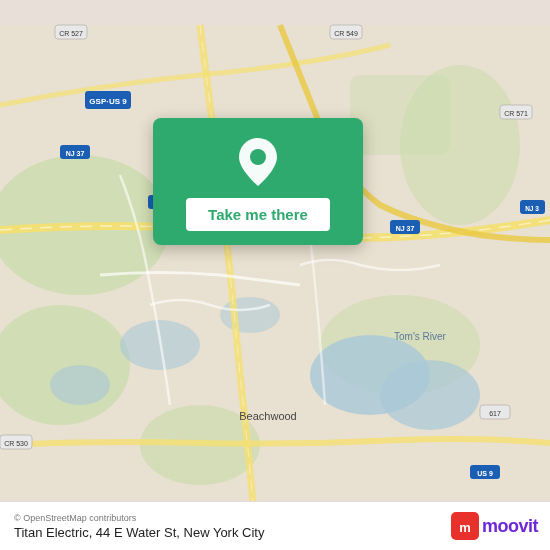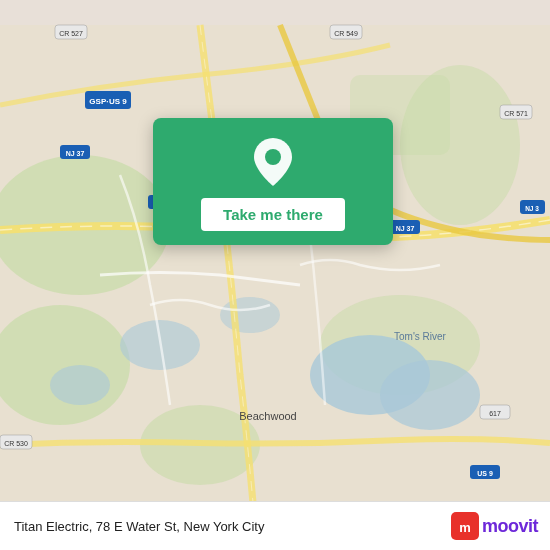--- a/index.html
+++ b/index.html
@@ -25,21 +25,21 @@
       position: absolute;
       top: 0; left: 0;
       width: 100%; height: 100%;
     }
 
     
     #location-card {
       position: absolute;
       top: 118px;
       left: 153px;
-      width: 240px;
+      width: 210px;
       background: #2eaa6e;
       border-radius: 8px;
       display: flex;
       flex-direction: column;
       align-items: center;
       padding: 18px 20px 14px;
       box-shadow: 0 4px 16px rgba(0,0,0,0.25);
     }
 
     #pin-icon {
@@ -191,21 +191,22 @@
     <svg id="pin-icon" viewBox="0 0 44 52" xmlns="http://www.w3.org/2000/svg">
       <path d="M22 2 C11.5 2 3 10.5 3 21 C3 34 22 50 22 50 C22 50 41 34 41 21 C41 10.5 32.5 2 22 2Z" fill="white" opacity="0.95"></path>
       <circle cx="22" cy="21" r="8" fill="#2eaa6e"></circle>
     </svg>
 
     <button id="take-me-there-btn">Take me there</button>
   </div>
 
   <div id="bottom-bar">
     <div id="bottom-left">
-      <span id="location-name">Titan Electric, 78 E Water St, New York City</span>
+      <span id="osm-credit">© OpenStreetMap contributors</span>
+      <span id="location-name">Titan Electric, 44 E Water St, New York City</span>
     </div>
 
     <div id="moovit-logo">
       <svg id="moovit-icon" viewBox="0 0 28 28" xmlns="http://www.w3.org/2000/svg">
         <rect width="28" height="28" rx="5" fill="#e8312a"></rect>
         <text x="14" y="20" text-anchor="middle" font-size="13" fill="white" font-weight="bold">m</text>
       </svg>
       <span id="moovit-text">moovit</span>
     </div>
   </div>

